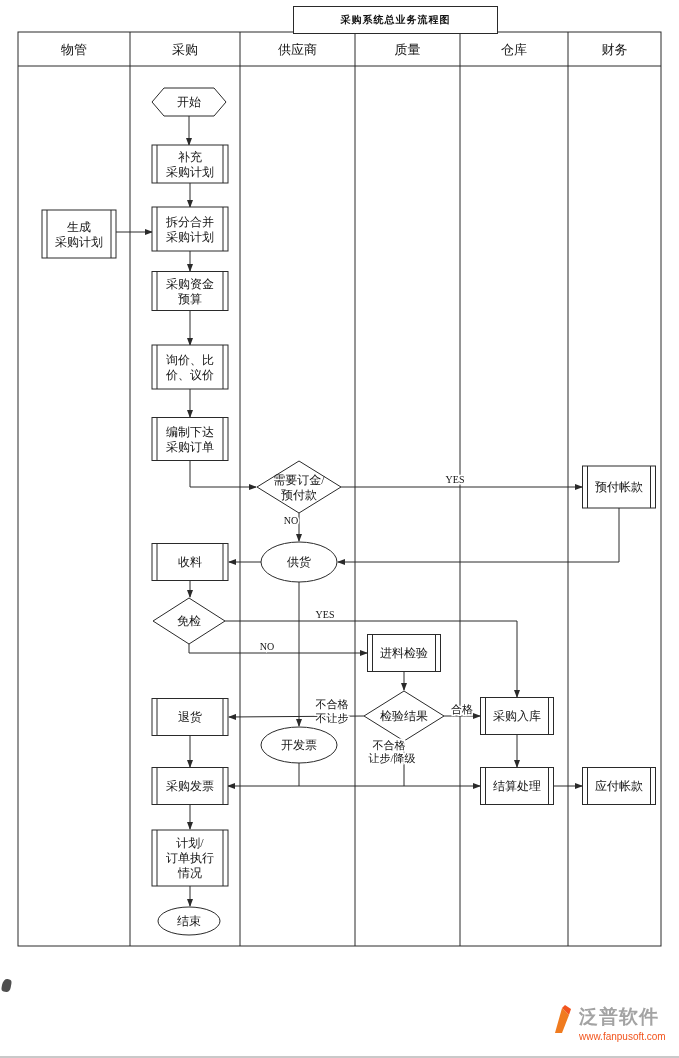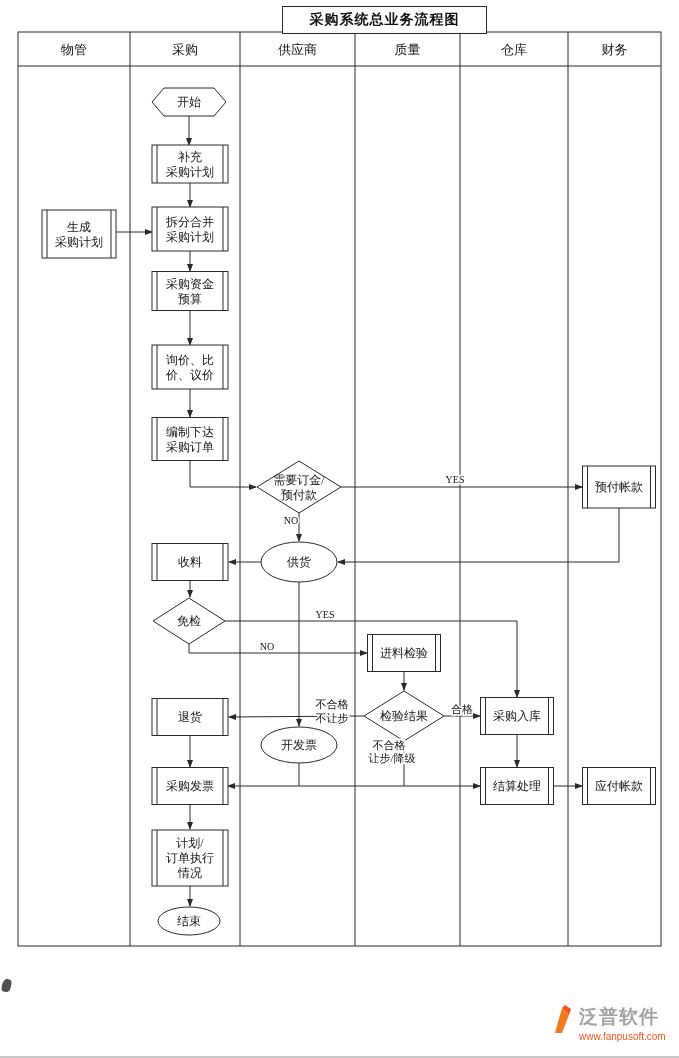--- a/index.html
+++ b/index.html
@@ -3,24 +3,24 @@
 <meta charset="utf-8">
 <style>
   html,body{margin:0;padding:0;background:#ffffff;}
   #page{
     position:relative;width:679px;height:1058px;background:#ffffff;overflow:hidden;
     font-family:"Liberation Serif","DejaVu Serif",serif;box-sizing:border-box;
     border-bottom:2px solid #c9c9c9;
   }
   #flow-svg{position:absolute;left:0;top:0;}
   #title-box{
-    position:absolute;left:282px;top:6px;width:203px;height:26px;
+    position:absolute;left:293px;top:6px;width:203px;height:26px;
     border:1px solid #2a2a2a;background:#fff;z-index:2;
     display:flex;align-items:center;justify-content:center;
-    font-size:14px;font-weight:700;letter-spacing:1px;color:#121212;
+    font-size:10px;font-weight:700;letter-spacing:1px;color:#121212;
   }
   text{font-family:"Liberation Serif","DejaVu Serif",serif;fill:#141414;}
   .lane-label{font-size:13px;}
   .node-label{font-size:12px;}
   .edge-label{paint-order:stroke;stroke:#ffffff;stroke-width:3px;fill:#141414;}
   #watermark{position:absolute;left:550px;top:1004px;display:flex;gap:5px;align-items:flex-start;}
   .wm-text{display:flex;flex-direction:column;align-items:flex-start;}
   .wm-brand{font-size:19px;font-weight:700;color:#a3a3a3;letter-spacing:1px;font-family:"Liberation Sans","DejaVu Sans",sans-serif;}
   .wm-url{font-size:10px;color:#f2541d;margin-top:1px;font-family:Liberation Sans, sans-serif;}
   #artifact{

